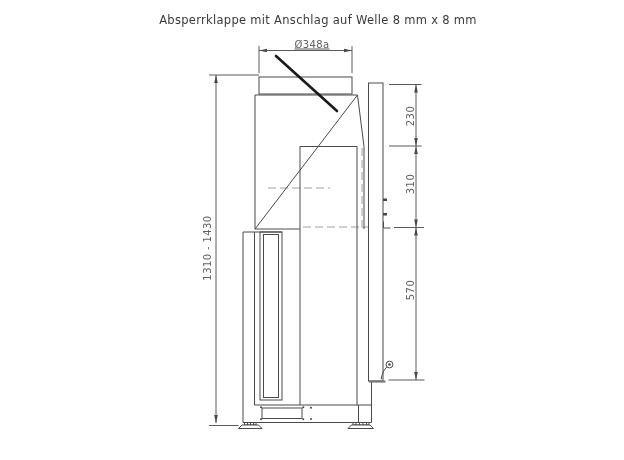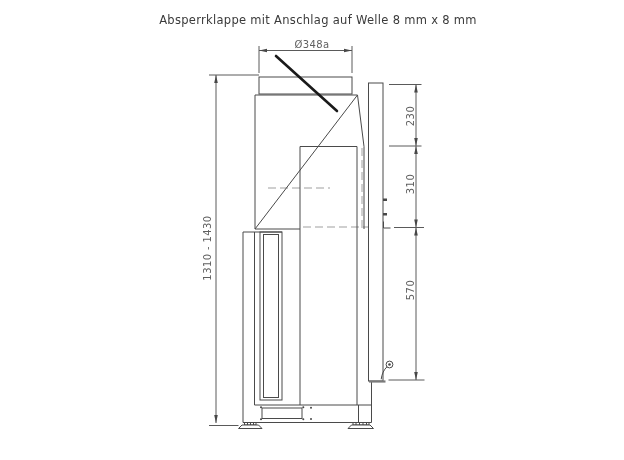--- a/index.html
+++ b/index.html
@@ -20,20 +20,21 @@
     user-select:none;
   }
   .title-label{
     color:#3a3a3a;
     font-size:11.5px;
     letter-spacing:0.3px;
     transform:translateX(-50%);
   }
   .dim-label{
     transform:translate(-50%,-50%);
+    text-decoration:underline;
   }
   .vdim-label{
     transform:translate(-50%,-50%) rotate(-90deg);
   }
   svg{position:absolute;left:0;top:0;}
   .outline{stroke:#4a4a4a;stroke-width:1;fill:none;}
   .outline-fill{stroke:#4a4a4a;stroke-width:1;fill:#ffffff;}
   .dim{stroke:#5a5a5a;stroke-width:1;fill:none;}
   .arrow{fill:#474747;stroke:none;}
   .dashed{stroke:#9f9f9f;stroke-width:1;fill:none;stroke-dasharray:8 4;}

